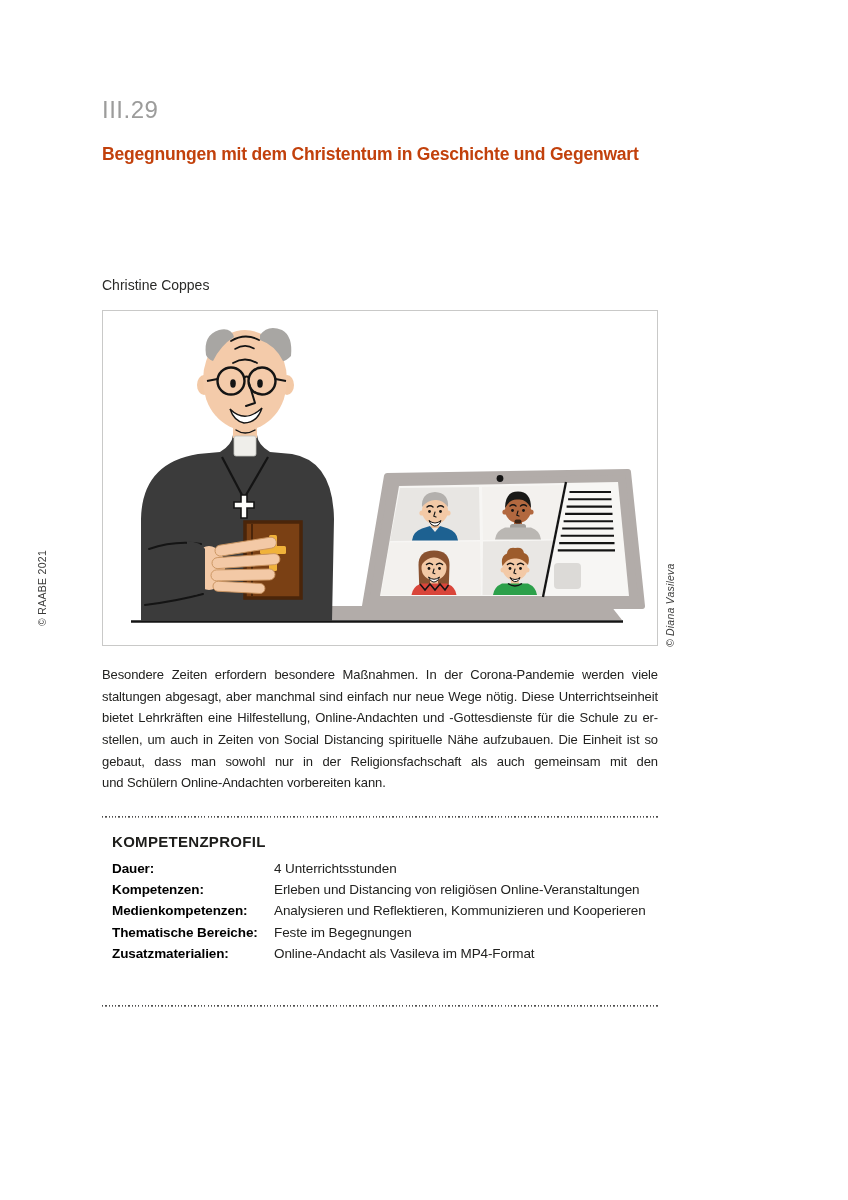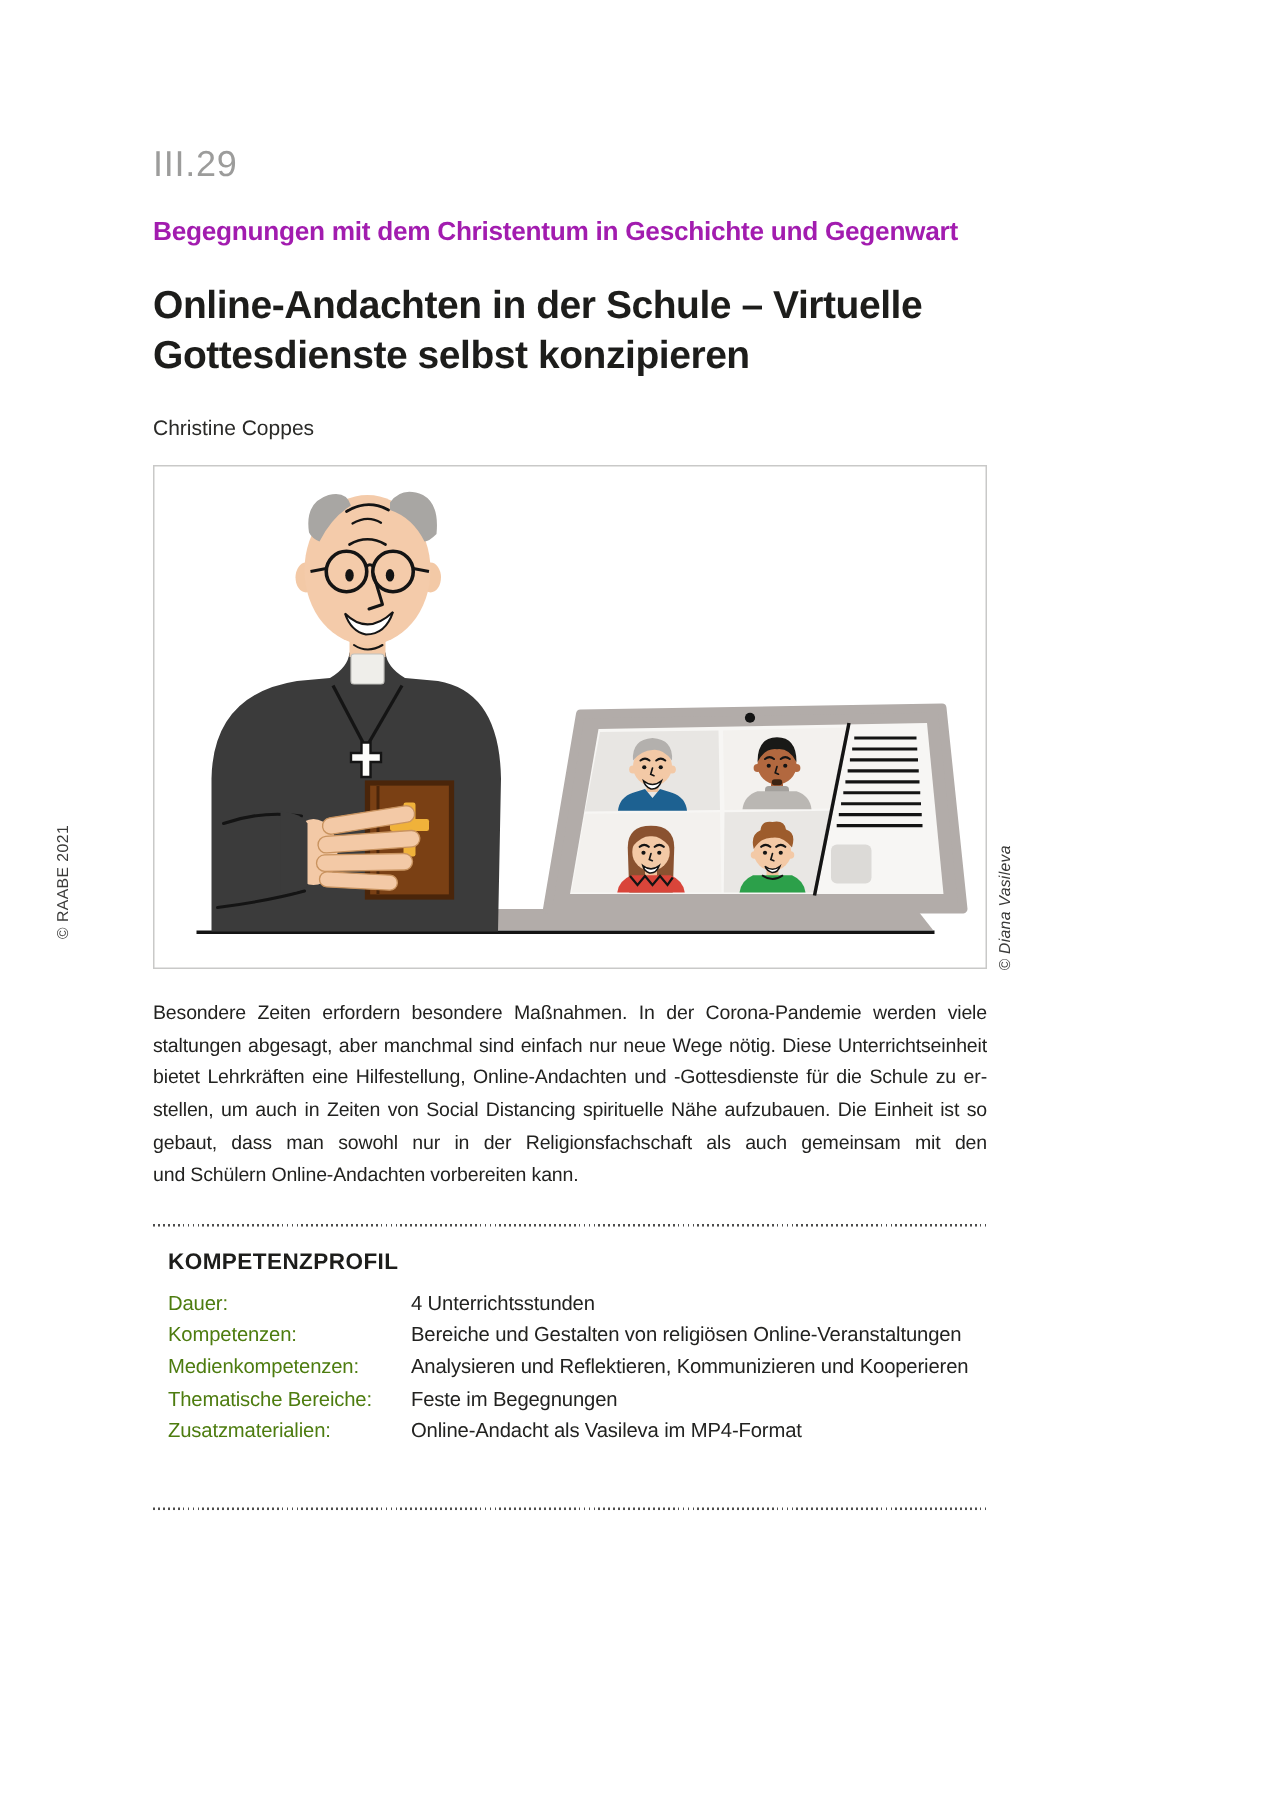--- a/index.html
+++ b/index.html
@@ -19,21 +19,21 @@
     font-weight: 400;
     color: #9c9c9b;
     letter-spacing: 0.5px;
   }
   .series-title {
     position: absolute;
     left: 102px; top: 144px;
     width: 556px;
     font-size: 17.5px;
     font-weight: 700;
-    color: #a21caf;
+    color: #c2410c;
     letter-spacing: -0.2px;
   }
   .page-title {
     position: absolute;
     left: 102px; top: 187px;
     width: 556px;
     font-size: 26px;
     font-weight: 700;
     line-height: 33px;
     color: #1d1d1b;
@@ -116,36 +116,32 @@
     left: 112px; top: 858px;
     width: 546px;
     font-size: 13.5px;
     letter-spacing: -0.1px;
     color: #222220;
   }
   .profile-row { display: flex; line-height: 21.2px; }
   .profile-label {
     width: 162px;
     flex: 0 0 162px;
-    font-weight: 400;
-    color: #4d7c0f;
+    font-weight: 700;
+    color: #000000;
   }
   .profile-value { flex: 1; }
 </style>
 </head>
 <body>
 
 <div class="page">
 
   <div class="section-marker">III.29</div>
   <div class="series-title">Begegnungen mit dem Christentum in Geschichte und Gegenwart</div>
-  <div class="page-title">
-    <div>Online-Andachten in der Schule – Virtuelle</div>
-    <div>Gottesdienste selbst konzipieren</div>
-  </div>
   <div class="author">Christine Coppes</div>
 
   <div class="figure-frame">
     <svg width="554" height="334" viewBox="0 0 554 334">
 
       <g>
         <polygon points="181,295 508,295 519,309 181,309" fill="#b2aca9"></polygon>
       </g>
 
       <line x1="28" y1="310.5" x2="520" y2="310.5" stroke="#141414" stroke-width="2.4"></line>
@@ -318,21 +314,21 @@
 
   <div class="profile-heading">KOMPETENZPROFIL</div>
 
   <div class="profile-table">
     <div class="profile-row">
       <div class="profile-label">Dauer:</div>
       <div class="profile-value">4 Unterrichtsstunden</div>
     </div>
     <div class="profile-row">
       <div class="profile-label">Kompetenzen:</div>
-      <div class="profile-value">Bereiche und Gestalten von religiösen Online-Veranstaltungen</div>
+      <div class="profile-value">Erleben und Distancing von religiösen Online-Veranstaltungen</div>
     </div>
     <div class="profile-row">
       <div class="profile-label">Medienkompetenzen:</div>
       <div class="profile-value">Analysieren und Reflektieren, Kommunizieren und Kooperieren</div>
     </div>
     <div class="profile-row">
       <div class="profile-label">Thematische Bereiche:</div>
       <div class="profile-value">Feste im Begegnungen</div>
     </div>
     <div class="profile-row">

